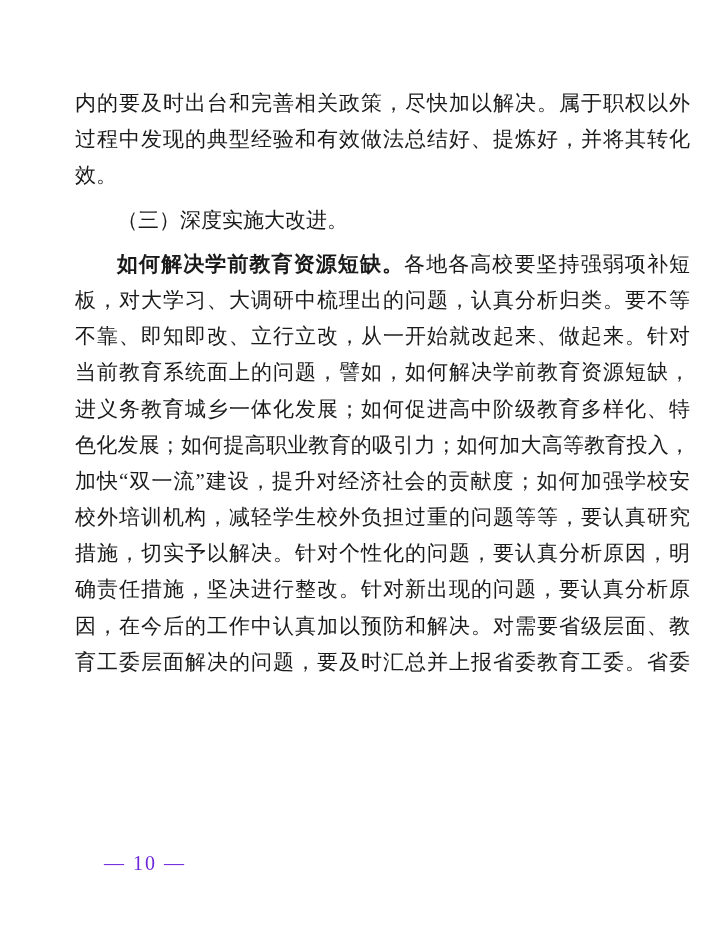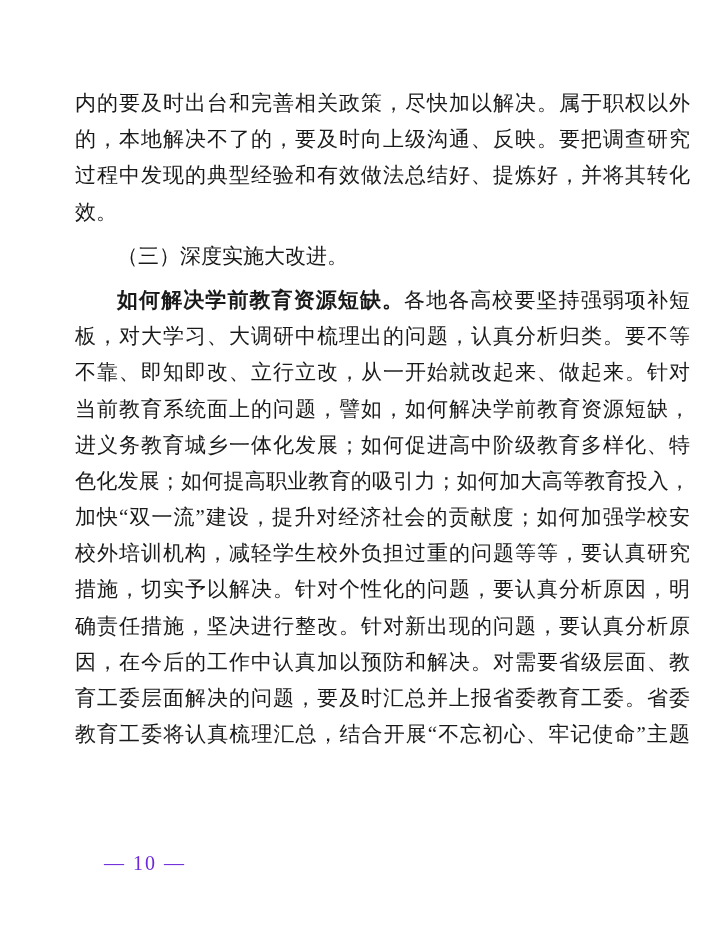--- a/index.html
+++ b/index.html
@@ -66,39 +66,37 @@
     color: #6d28d9;
   }
 </style>
 </head>
 <body>
 
 <div class="page">
   <main class="text-block">
       <div class="paragraph">
         <div class="line justify"><span class="run">内的要及时出台和完善相关政策，尽快加以解决。属于职权以外</span></div>
-        <div class="line justify"><span class="run">的，本地解决不了的，要及时向上级沟通、反映。要把调查研究</span></div>
         <div class="line justify"><span class="run">过程中发现的典型经验和有效做法总结好、提炼好，并将其转化</span></div>
         <div class="line"><span class="run">效。</span></div>
       </div>
       <div class="paragraph">
         <div class="line indent kai"><span class="run">（三）深度实施大改进。</span></div>
       </div>
       <div class="paragraph">
         <div class="line justify indent"><span class="run bold">如何解决学前教育资源短缺。</span><span class="run">各地各高校要坚持强弱项补短</span></div>
         <div class="line justify"><span class="run">板，对大学习、大调研中梳理出的问题，认真分析归类。要不等</span></div>
         <div class="line justify"><span class="run">不靠、即知即改、立行立改，从一开始就改起来、做起来。针对</span></div>
         <div class="line justify"><span class="run">当前教育系统面上的问题，譬如，如何解决学前教育资源短缺，</span></div>
         <div class="line justify"><span class="run">进义务教育城乡一体化发展；如何促进高中阶级教育多样化、特</span></div>
         <div class="line justify"><span class="run">色化发展；如何提高职业教育的吸引力；如何加大高等教育投入，</span></div>
         <div class="line justify"><span class="run">加快“双一流”建设，提升对经济社会的贡献度；如何加强学校安</span></div>
         <div class="line justify"><span class="run">校外培训机构，减轻学生校外负担过重的问题等等，要认真研究</span></div>
         <div class="line justify"><span class="run">措施，切实予以解决。针对个性化的问题，要认真分析原因，明</span></div>
         <div class="line justify"><span class="run">确责任措施，坚决进行整改。针对新出现的问题，要认真分析原</span></div>
         <div class="line justify"><span class="run">因，在今后的工作中认真加以预防和解决。对需要省级层面、教</span></div>
         <div class="line justify"><span class="run">育工委层面解决的问题，要及时汇总并上报省委教育工委。省委</span></div>
-        <div class="line justify"><span class="run">教育工委将认真梳理汇总，结合开展“不忘初心、牢记使命”主题</span></div>
       </div>
     </main>
   <div class="footer">
     <span>— 10 —</span>
   </div>
 </div>
 
 </body></html>

